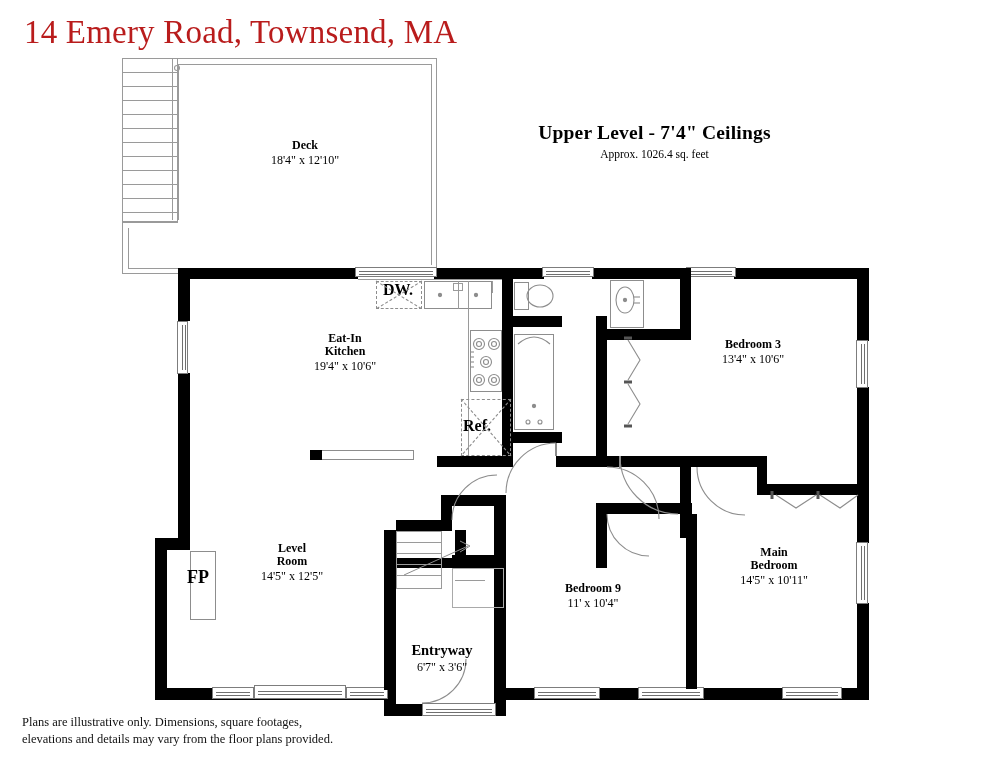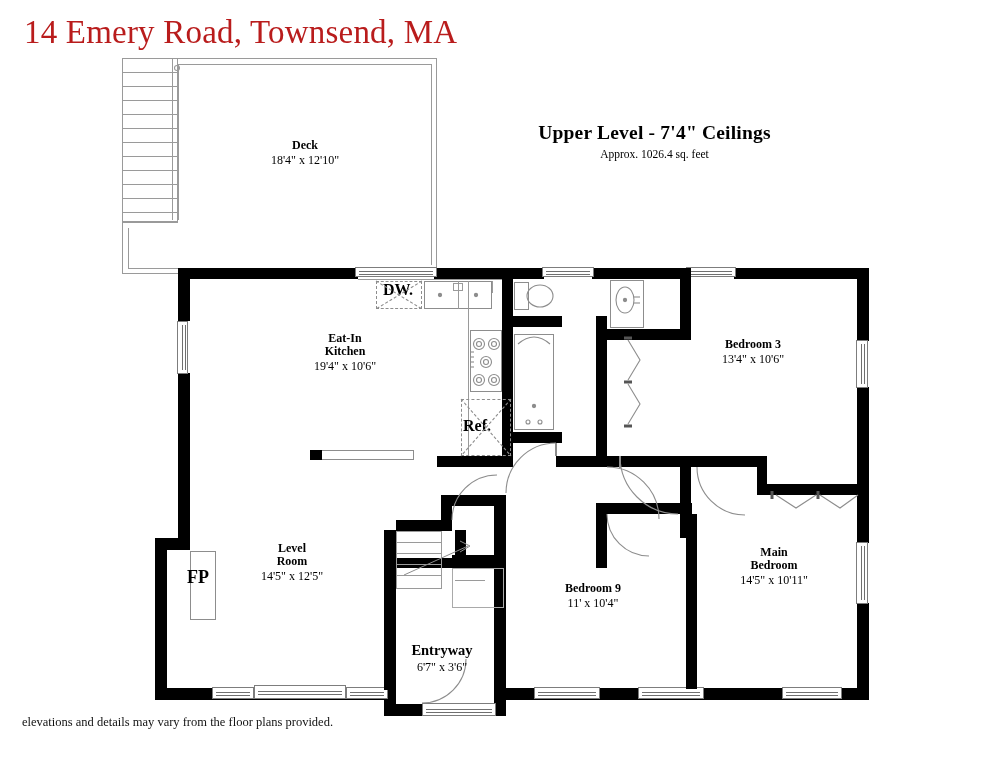--- a/index.html
+++ b/index.html
@@ -457,16 +457,17 @@
     <span class="dim">11' x 10'4"</span>
   </div>
 
   <div class="label" style="left:712px; top:546px; width:124px;">
     <span class="nm">Main</span>
     <span class="nm">Bedroom</span>
     <span class="dim">14'5" x 10'11"</span>
   </div>
 
   <div id="disclaimer">
+    <div>Plans are illustrative only. Dimensions, square footages,</div>
     <div>elevations and details may vary from the floor plans provided.</div>
   </div>
 
 </div>
 
 </body></html>

